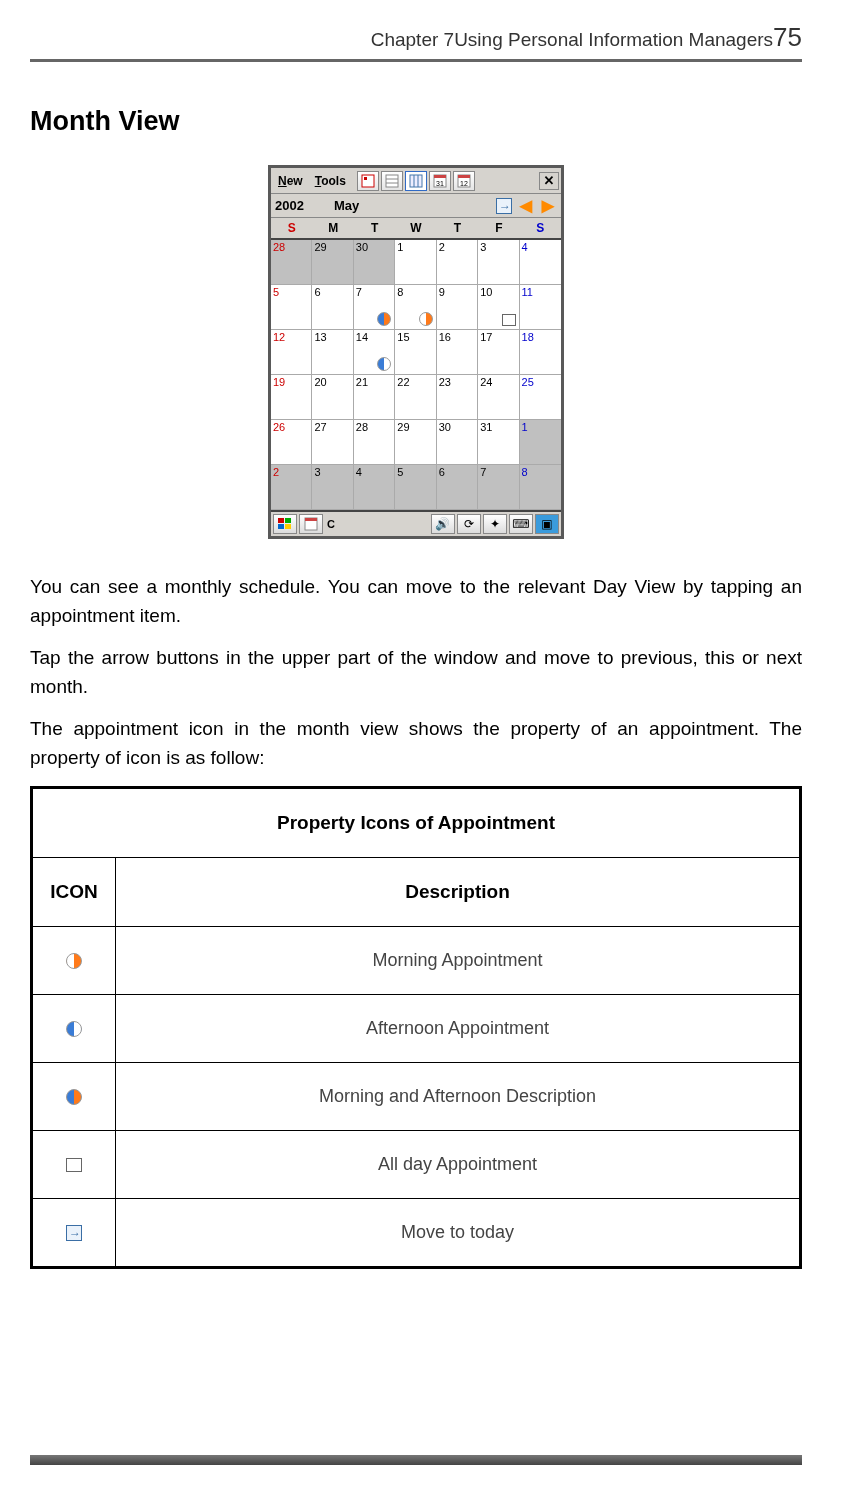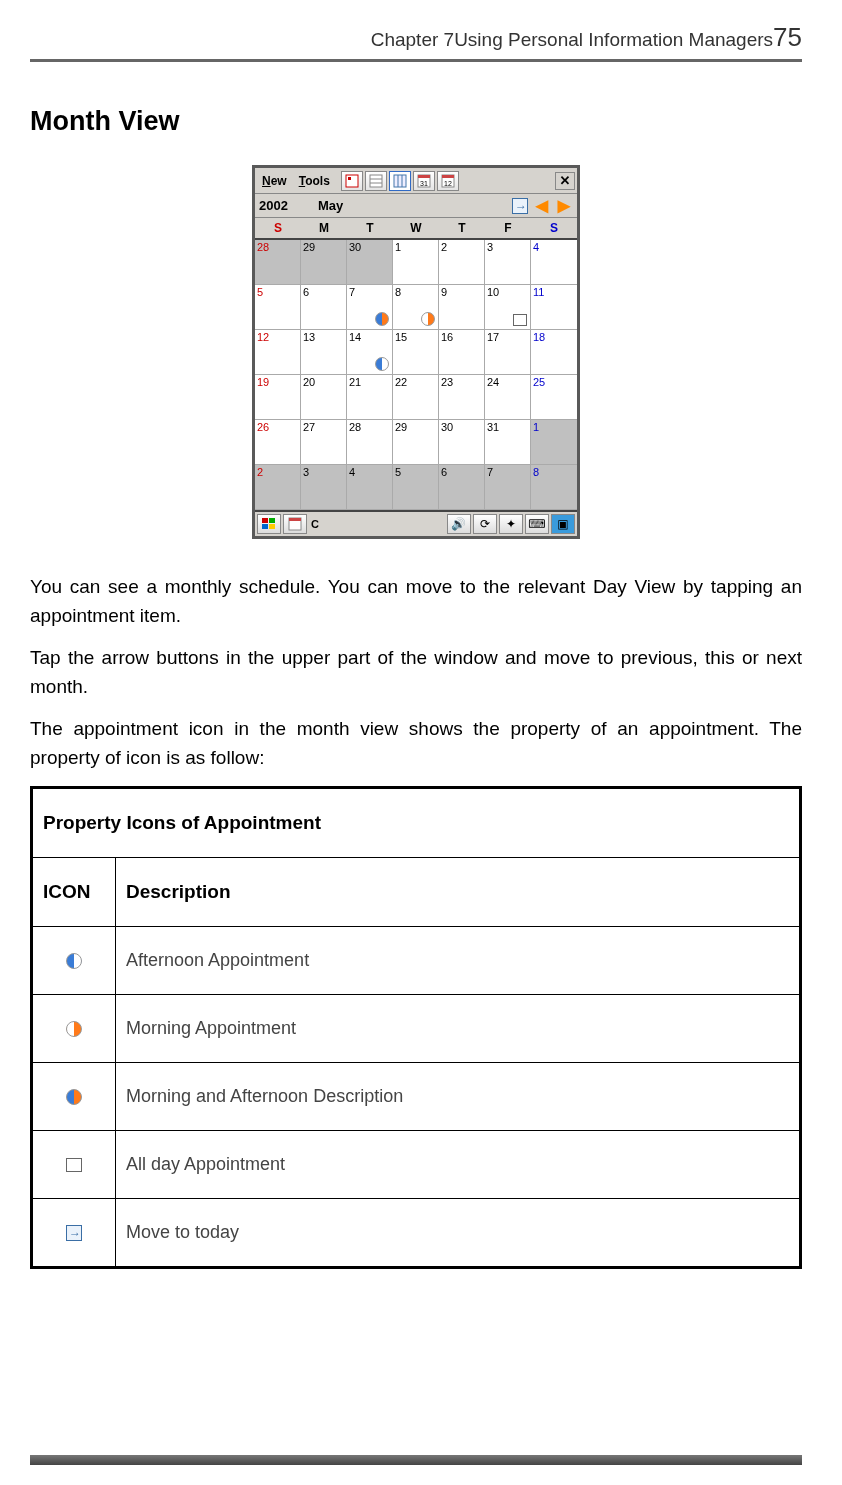--- a/index.html
+++ b/index.html
@@ -30,21 +30,21 @@
   .page-number { font-size: 26px; }
   .section-title {
     font-size: 27px;
     font-weight: 700;
     font-family: Arial, Helvetica, sans-serif;
     margin: 0 0 28px;
   }
   .intro { font-size: 19px; margin: 0 0 22px; }
   .figure-wrap { display:flex; justify-content:center; margin-bottom: 34px; }
   .device {
-    width: 328px;
+    width: 296px;
     border: 3px solid #595959;
     background: #d6d3ce;
     font-family: Tahoma, Arial, sans-serif;
     font-weight:400;
   }
   .menubar {
     display:flex; align-items:center; height:26px;
     background:#d6d3ce; border-bottom:1px solid #888;
     padding:0 2px; gap:2px;
   }
@@ -116,21 +116,21 @@
   .tb-right{margin-left:auto;display:flex;gap:2px;}
   .bodytext {
     font-size:19px; line-height:1.5; margin:0 0 14px;
     text-align:justify;
   }
   .prop-table-wrap { margin-top:8px; }
   table.prop {
     width:100%; border-collapse:collapse; border:3px solid #000;
   }
   table.prop th, table.prop td {
-    border:1.5px solid #000; padding:23px 10px; text-align:left;
+    border:1.5px solid #000; padding:23px 10px; text-align:center;
     font-size:18px; vertical-align:middle;
   }
   table.prop .hdr {
     font-family: Arial, Helvetica, sans-serif; font-weight:700;
     font-size:19px; background:#fff;
   }
   table.prop td.icncell { width:84px; text-align:center; padding:10px 0;}
   .picn { width:16px;height:16px;display:inline-block;vertical-align:middle;}
   .picn.morning { background: conic-gradient(#ff7a1a 0 180deg,#fff 180deg 360deg); border-radius:50%; border:1px solid #999;}
   .picn.afternoon { background: conic-gradient(#fff 0 180deg,#3a7cd6 180deg 360deg); border-radius:50%; border:1px solid #999;}
@@ -302,26 +302,26 @@
           <tr>
             <th class="hdr" colspan="2">Property Icons of Appointment</th>
           </tr>
       <tr>
         <th class="hdr" style="width:84px">ICON</th>
         <th class="hdr">Description</th>
       </tr>
       </tbody>
         <tbody id="prop-rows">
           <tr>
+            <td class="icncell"><span class="picn morning"></span></td>
+            <td class="desc">Morning Appointment</td>
+          </tr>
+          <tr>
             <td class="icncell"><span class="picn afternoon"></span></td>
             <td class="desc">Afternoon Appointment</td>
-          </tr>
-          <tr>
-            <td class="icncell"><span class="picn morning"></span></td>
-            <td class="desc">Morning Appointment</td>
           </tr>
           <tr>
             <td class="icncell"><span class="picn both"></span></td>
             <td class="desc">Morning and Afternoon Description</td>
           </tr>
           <tr>
             <td class="icncell"><span class="picn allday"></span></td>
             <td class="desc">All day Appointment</td>
           </tr>
           <tr>

